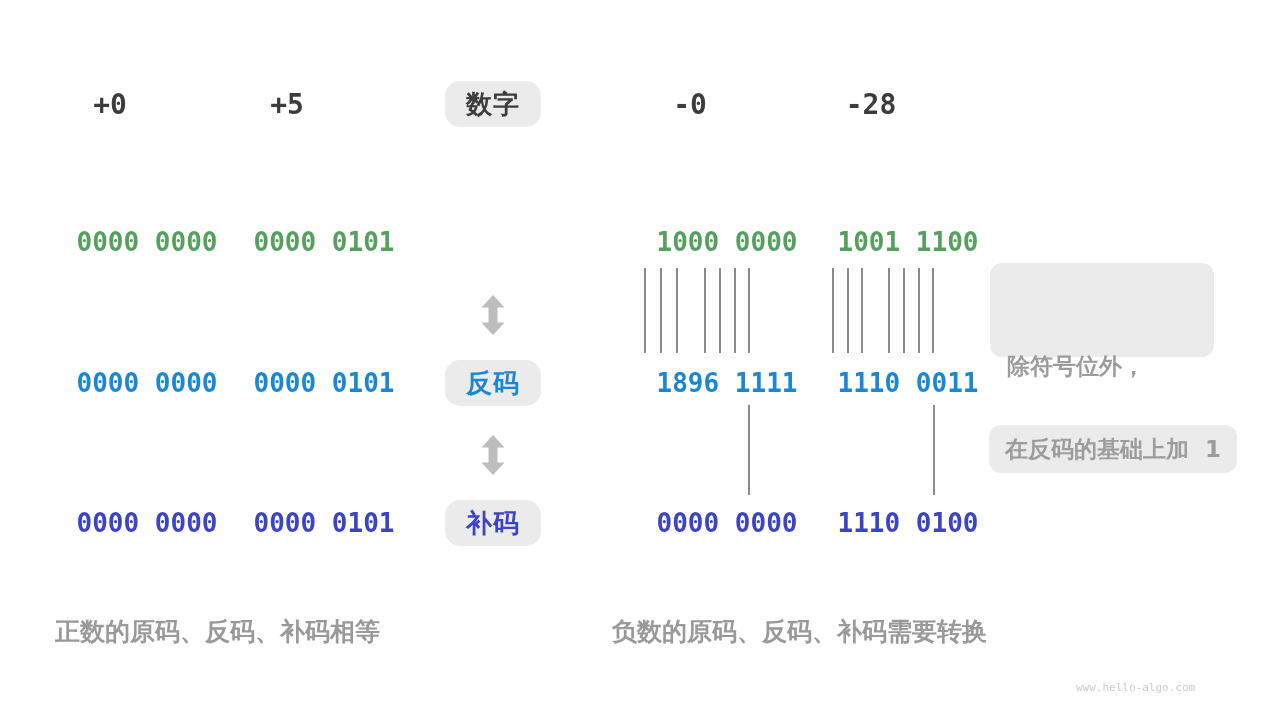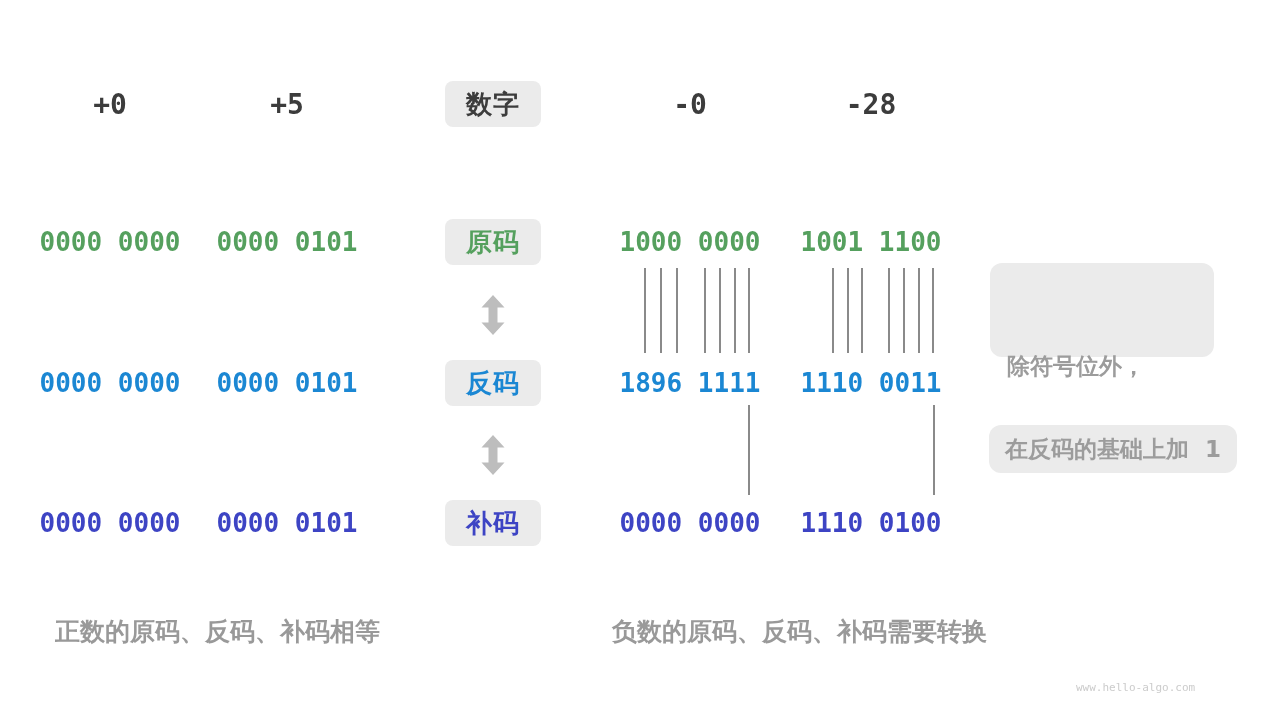--- a/index.html
+++ b/index.html
@@ -3,25 +3,25 @@
 <meta charset="utf-8">
 <style>
   html,body{margin:0;padding:0;background:#ffffff;}
   .canvas{
     position:relative;width:1280px;height:720px;background:#ffffff;overflow:hidden;
     font-family:"DejaVu Sans", sans-serif;
   }
   .cell{position:absolute;transform:translate(-50%,-50%);white-space:pre;}
   .mono{font-family:"DejaVu Sans Mono", monospace;font-weight:bold;}
   .head{font-size:28px;color:var(--dark);}
-  .bin{font-size:26px;}
+  .bin{font-size:26px;margin-left:37px;}
   .green{color:var(--green);} .blue{color:var(--blue);} .indigo{color:var(--indigo);} .dark{color:var(--dark);}
   .badge{
     position:absolute;transform:translate(-50%,-50%);
-    width:96px;height:46px;border-radius:8px;background:var(--badge_bg);
+    width:96px;height:46px;border-radius:15px;background:var(--badge_bg);
     display:flex;align-items:center;justify-content:center;
     font-weight:bold;font-size:26px;letter-spacing:1px;
   }
   .vline{position:absolute;width:1.5px;background:var(--line);}
   .arrow{position:absolute;transform:translate(-50%,-50%);color:var(--arrow);line-height:0;}
   .note{
     position:absolute;background:var(--badge_bg);border-radius:12px;
     color:var(--muted);font-weight:bold;font-size:23px;box-sizing:border-box;white-space:pre;
   }
   .note1{left:990px;top:263px;width:224px;height:94px;padding:11px 0 12px 17px;line-height:37px;}
@@ -38,21 +38,20 @@
 <div class="canvas">
 
   <div class="cell mono head" style="left:110px;top:104px">+0</div>
   <div class="cell mono head" style="left:287px;top:104px">+5</div>
   <div class="badge dark" style="left:493px;top:104px">数字</div>
   <div class="cell mono head" style="left:690px;top:104px">-0</div>
   <div class="cell mono head" style="left:871px;top:104px">-28</div>
 
   <div class="cell mono bin green" style="left:110px;top:242px">0000 0000</div>
   <div class="cell mono bin green" style="left:287px;top:242px">0000 0101</div>
-  <div class="badge green" style="left:493px;top:242px">原码</div>
   <div class="cell mono bin green" style="left:690px;top:242px">1000 0000</div>
   <div class="cell mono bin green" style="left:871px;top:242px">1001 1100</div>
 
   <div class="arrow" style="left:493px;top:315px">
     <svg width="30" height="40" viewBox="0 0 30 40" aria-hidden="true">
       <path d="M15 0 L26.5 12.5 H19.5 V27.5 H26.5 L15 40 L3.5 27.5 H10.5 V12.5 H3.5 Z" fill="currentColor"></path>
     </svg>
   </div>
 
   <div class="cell mono bin blue" style="left:110px;top:383px">0000 0000</div>

